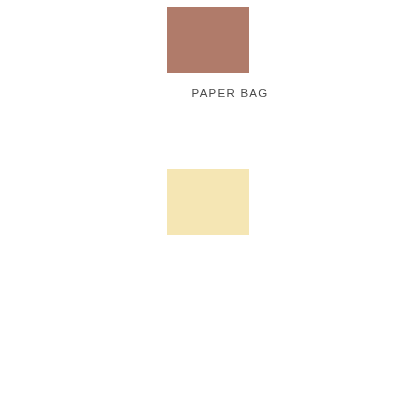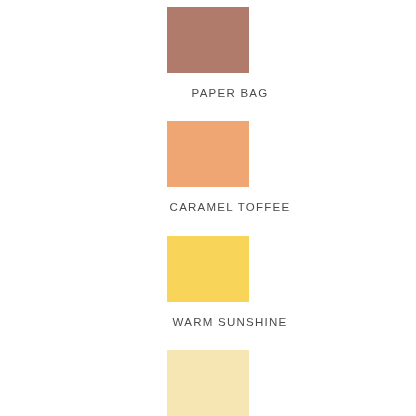--- a/index.html
+++ b/index.html
@@ -58,31 +58,23 @@
 
 <div id="palette-board" style="background-color: rgb(255, 255, 255);">
 
   <div class="swatch-entry">
     <div class="swatch-chip" style="background-color: rgb(176, 123, 106);"></div>
     <div class="swatch-label" style="color: rgb(74, 74, 74);">PAPER BAG</div>
   </div>
 
   <div class="entry-gap"></div>
 
-  <div class="swatch-entry">
-    <div class="swatch-chip" style="background-color: rgb(239, 166, 115);"></div>
-    <div class="swatch-label" style="color: rgb(74, 74, 74);">CARAMEL TOFFEE</div>
-  </div>
 
   <div class="entry-gap"></div>
 
-  <div class="swatch-entry">
-    <div class="swatch-chip" style="background-color: rgb(248, 212, 89);"></div>
-    <div class="swatch-label" style="color: rgb(74, 74, 74);">WARM SUNSHINE</div>
-  </div>
 
   <div class="entry-gap"></div>
 
   <div class="swatch-entry">
     <div class="swatch-chip" style="background-color: rgb(245, 230, 180);"></div>
   </div>
 
 </div>
 
 </body></html>

